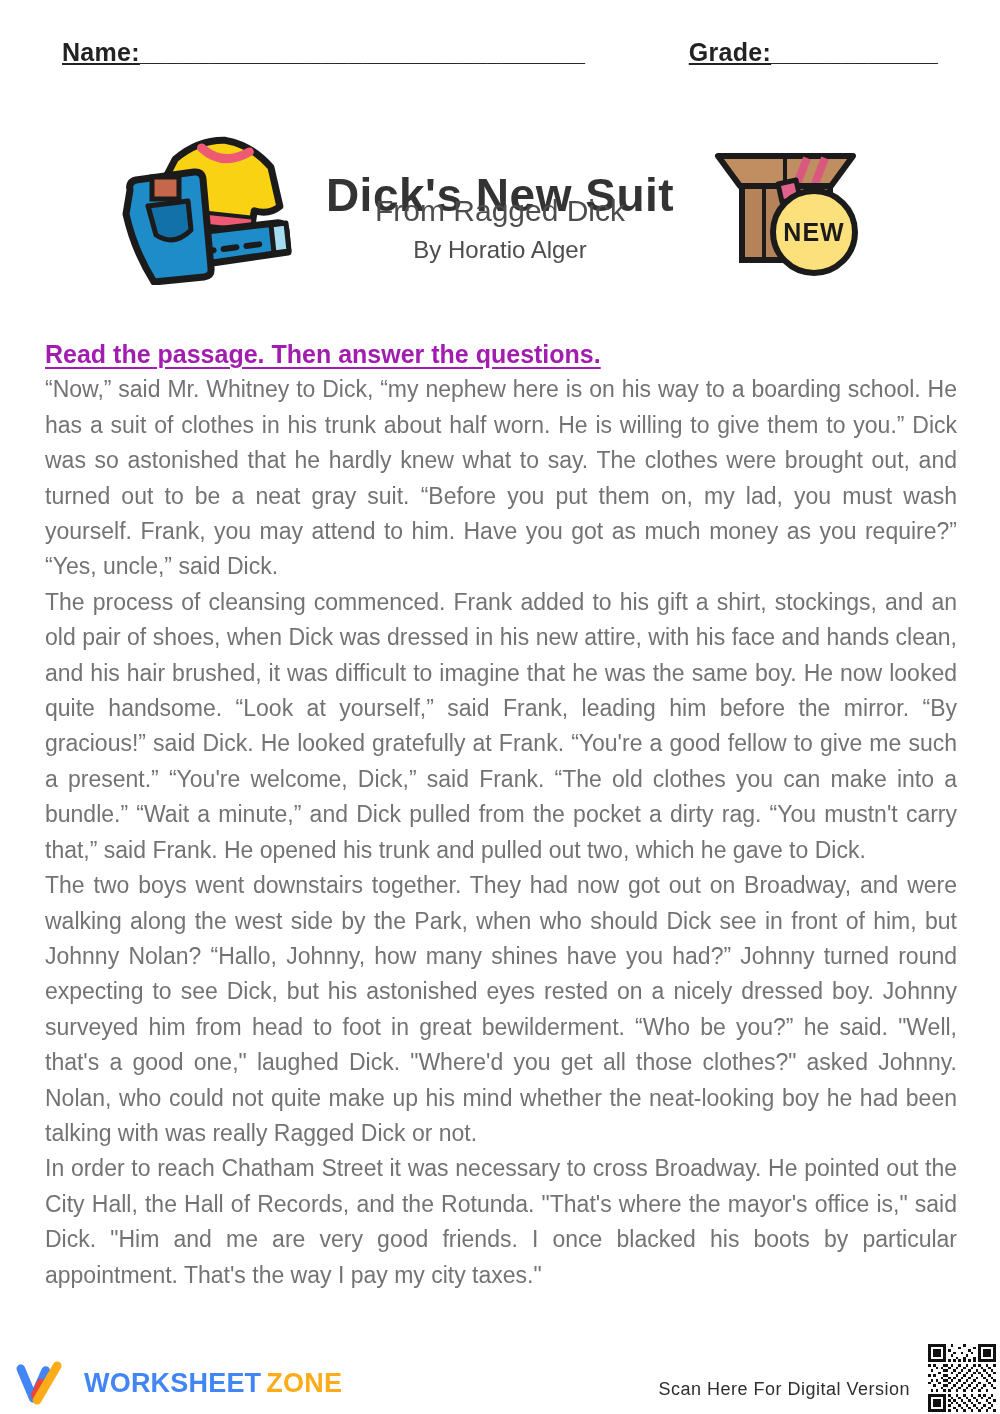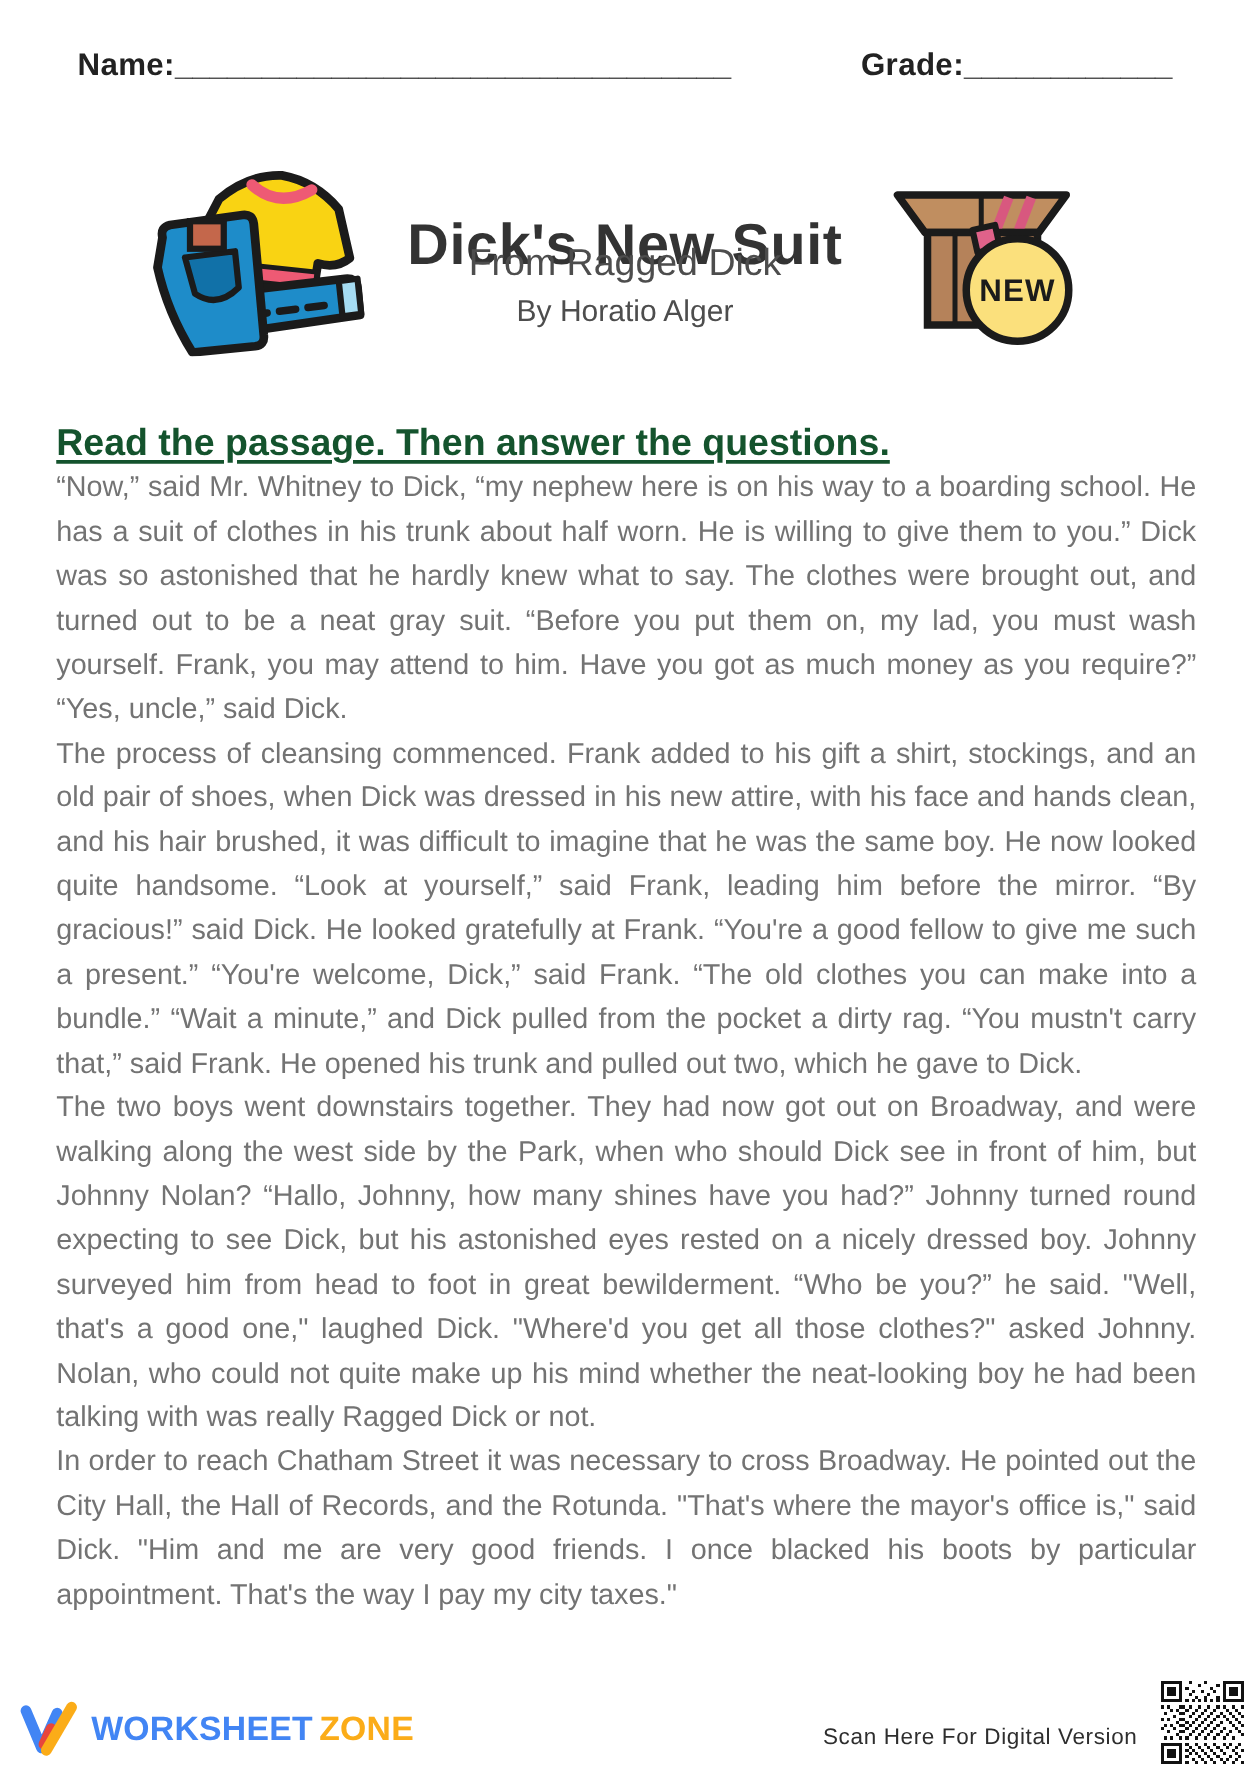--- a/index.html
+++ b/index.html
@@ -17,21 +17,21 @@
   .fields-row {
     position: absolute;
     top: 38px; left: 62px; right: 62px;
     display: flex;
     justify-content: space-between;
     align-items: baseline;
     font-size: 25px;
     color: #222;
     white-space: nowrap;
   }
-  .field-label { font-weight: 700; letter-spacing: .3px; }
+  .field-label { font-weight: 700; letter-spacing: .3px; text-decoration: underline; }
   .field-line  { font-weight: 700; color: #2b2b2b; letter-spacing: 0; }
 
   
   .page-title {
     position: absolute; top: 124px; left: 0; right: 0;
     text-align: center;
     font-size: 46px; font-weight: 700; color: #333;
     letter-spacing: .5px;
     margin-top: 44px;
   }
@@ -50,37 +50,37 @@
   .box-icon     { position: absolute; left: 708px; top: 144px; width: 155px; height: 132px; }
   .box-icon text { font-family: "Liberation Sans", sans-serif; }
 
   
   .passage {
     position: absolute;
     left: 45px; top: 337px; width: 912px;
   }
   .passage-instruction {
     margin: 0;
-    font-size: 30px; line-height: 35.4px;
-    font-weight: 700; color: #14532d;
+    font-size: 25px; line-height: 35.4px;
+    font-weight: 700; color: #a21caf;
     text-decoration: underline;
     text-underline-offset: 4px;
   }
   .passage p {
     margin: 0;
     text-align: justify;
     font-size: 23px;
     line-height: 35.4px;
     color: #737373;
   }
 
   
   .brand-logo {
     position: absolute; left: 14px; bottom: 8px;
-    display: flex; align-items: center; gap: 9px;
+    display: flex; align-items: center; gap: 20px;
   }
   .brand-mark { width: 50px; height: 46px; }
   .brand-word { font-size: 27px; font-weight: 800; letter-spacing: .2px; white-space: nowrap; }
   .brand-first  { color: #4285F4; }
   .brand-second { color: #FBAC18; margin-left: 5px; }
 
   .scan-text {
     position: absolute; right: 90px; bottom: 14px;
     font-size: 18px; color: #2e2e2e; letter-spacing: .5px;
     white-space: nowrap;

